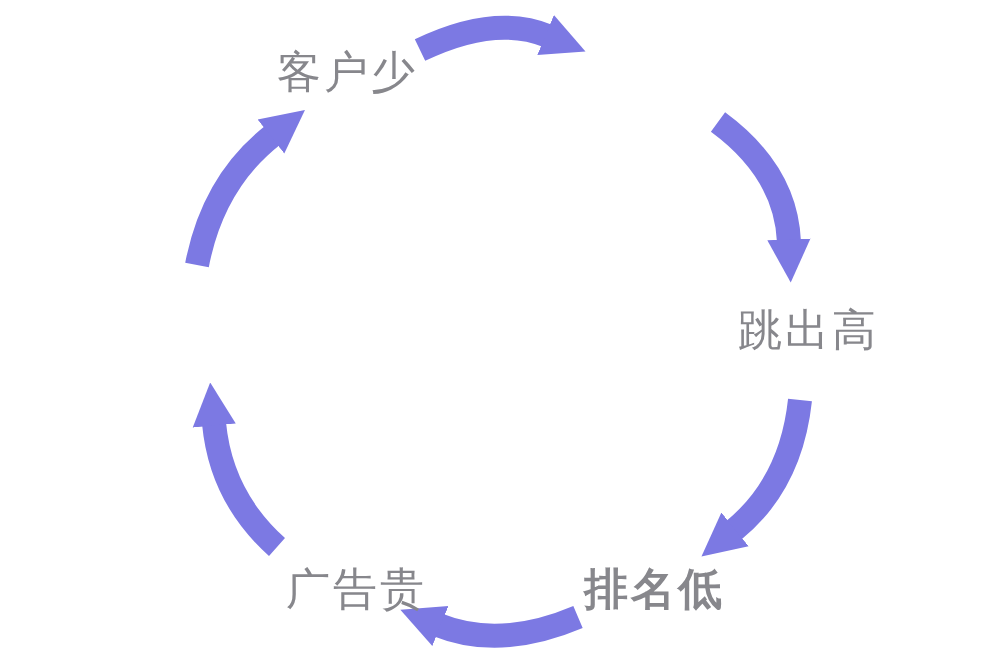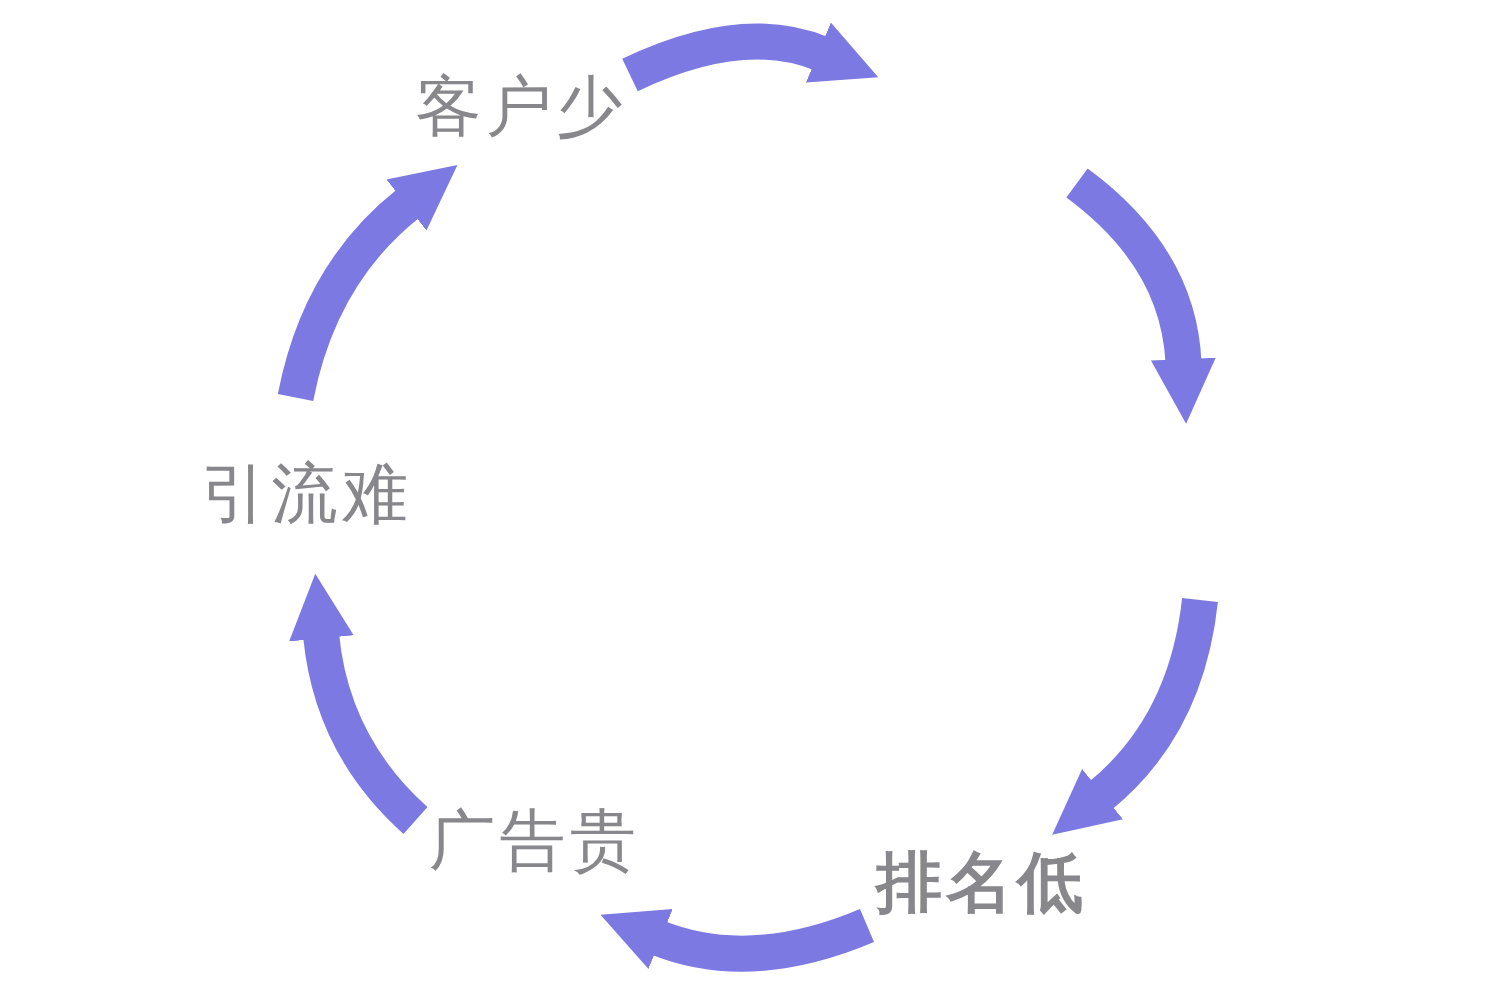--- a/index.html
+++ b/index.html
@@ -26,21 +26,21 @@
   }
   .node-label.highlight{
     color:var(--highlight);
     font-weight:700;
   }
   
   .pos-few-customers{left:277px;top:50px;}
   .pos-slow-loading{left:586px;top:48px;}
   .pos-high-bounce{left:738px;top:308px;}
   .pos-low-ranking{left:584px;top:567px;font-weight:bold;}
-  .pos-expensive-ads{left:286px;top:539px;}
+  .pos-expensive-ads{left:286px;top:567px;}
   .pos-hard-traffic{left:134px;top:308px;}
 
   svg.arrows{position:absolute;inset:0;width:1004px;height:668px;}
   .cycle-arrow{
     fill:none;
     stroke:var(--arrow);
     stroke-width:24px;
     stroke-linecap:butt;
   }
   .arrowhead-shape{fill:var(--arrow);}
@@ -66,20 +66,20 @@
     <path class="cycle-arrow" d="M 578 617 Q 500 650 438 625" marker-end="url(#head)"></path>
 
     <path class="cycle-arrow" d="M 277 547 Q 221 497 214 423" marker-end="url(#head)"></path>
 
     <path class="cycle-arrow" d="M 197 265 Q 213 182 273 135" marker-end="url(#head)"></path>
   </svg>
 
   <div class="node-label pos-few-customers">客户少</div>
 
 
+  <div class="node-label pos-high-bounce">跳出高</div>
 
   <div class="node-label pos-low-ranking">排名低</div>
 
   <div class="node-label pos-expensive-ads">广告贵</div>
 
-  <div class="node-label pos-hard-traffic">引流难</div>
 
 </div>
 
 </body></html>

